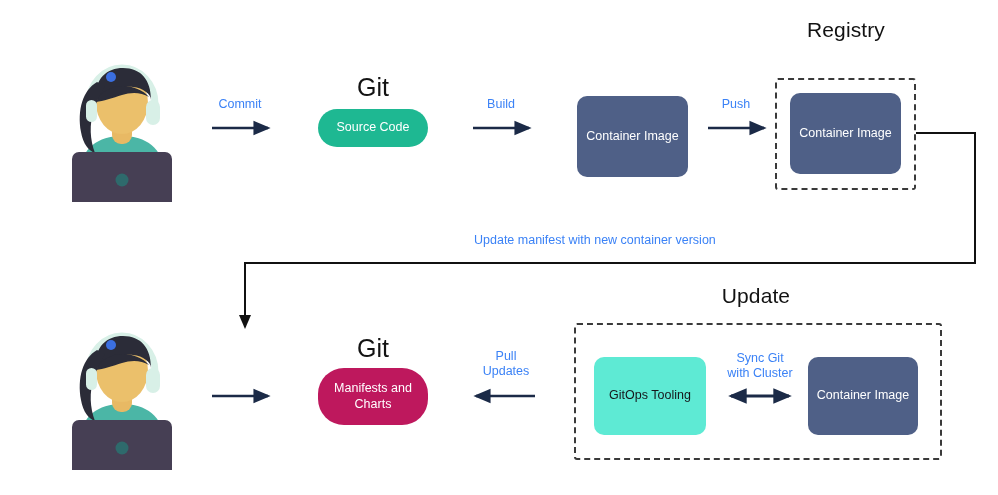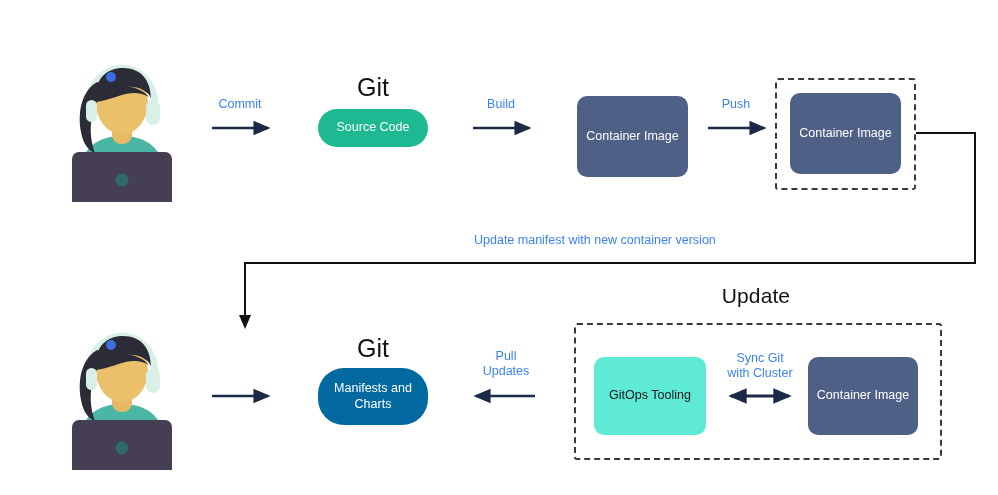--- a/index.html
+++ b/index.html
@@ -165,20 +165,21 @@
 
   <div class="abs node-pill" style="left:318px;top:109px;width:110px;height:38px;background:#1EB892;">Source Code</div>
 
   <div class="abs edge-label" style="left:451px;top:97px;width:100px;">Build</div>
 
   <div class="abs node-rect blue" style="left:577px;top:96px;width:111px;height:81px;background:#4F6087;">Container
 Image</div>
 
   <div class="abs edge-label" style="left:686px;top:97px;width:100px;">Push</div>
 
+  <div class="abs section-title" style="left:766px;top:18px;width:160px;">Registry</div>
 
   <div class="abs boundary" style="left:775px;top:78px;width:141px;height:112px;"></div>
 
   <div class="abs node-rect blue" style="left:790px;top:93px;width:111px;height:81px;background:#4F6087;">Container
 Image</div>
 
   <div class="abs edge-label wide" style="left:474px;top:233px;">Update manifest with new container version</div>
 
   <div class="abs" style="left:67px;top:320px;">
     <svg class="avatar" viewBox="0 0 110 150" xmlns="http://www.w3.org/2000/svg">
@@ -196,21 +197,21 @@
       <rect x="19" y="48" width="11" height="22" rx="5.5" fill="#D8F0E7"></rect>
       <circle cx="44" cy="25" r="5" fill="#3B6FE0"></circle>
       <rect x="5" y="100" width="100" height="56" rx="7" fill="#463F54"></rect>
       <circle cx="55" cy="128" r="6.5" fill="#2E6A6C"></circle>
     </svg>
   </div>
 
 
   <div class="abs repo-title" style="left:318px;top:334px;width:110px;">Git</div>
 
-  <div class="abs node-pill" style="left:318px;top:368px;width:110px;height:57px;background:#0369a1;">Manifests and
+  <div class="abs node-pill" style="left:318px;top:368px;width:110px;height:57px;background:#be185d;">Manifests and
 Charts</div>
 
   <div class="abs edge-label" style="left:456px;top:349px;width:100px;">Pull
 Updates</div>
 
   <div class="abs section-title" style="left:676px;top:284px;width:160px;">Update</div>
 
   <div class="abs boundary" style="left:574px;top:323px;width:368px;height:137px;"></div>
 
   <div class="abs node-rect red" style="left:594px;top:357px;width:112px;height:78px;background:#5eead4;">GitOps

